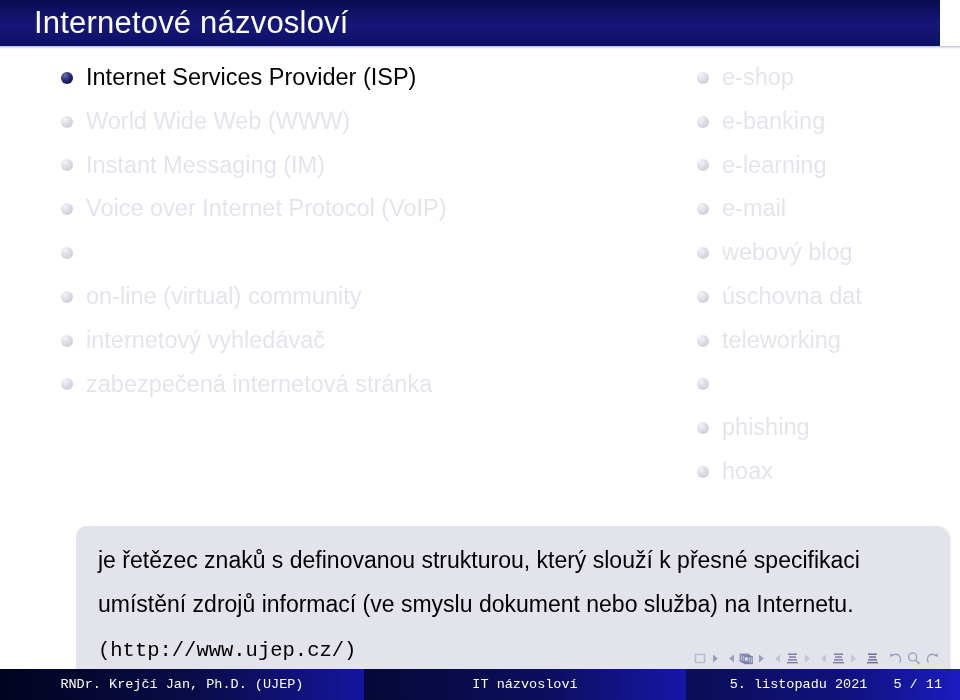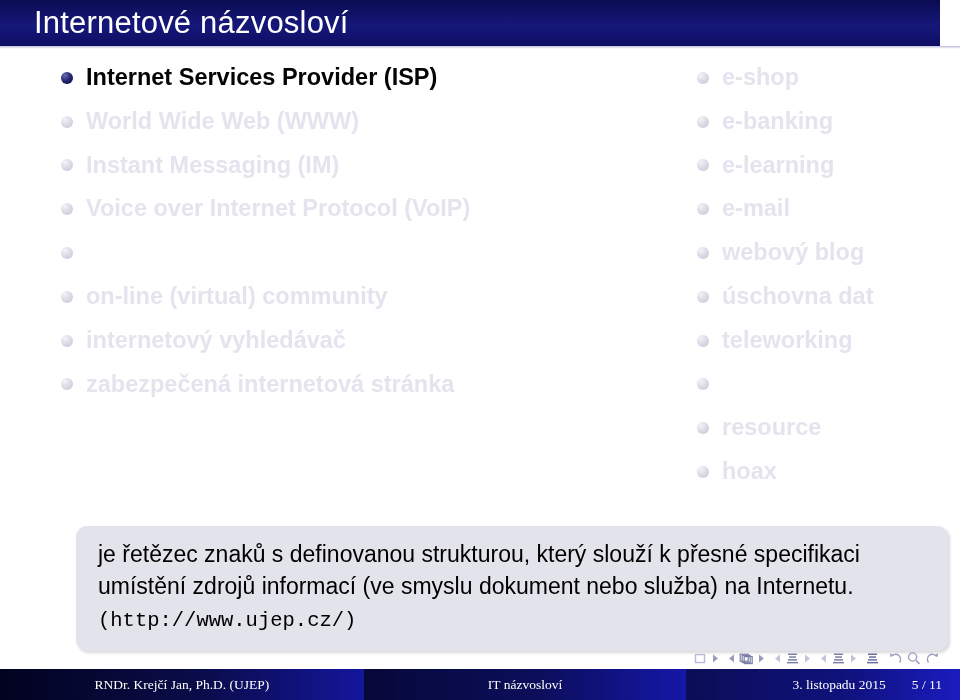--- a/index.html
+++ b/index.html
@@ -56,21 +56,20 @@
     background: linear-gradient(to bottom, #b9bcd8 0%, #e9eaf3 60%, #ffffff 100%);
   }
 
   
   #content {
     position: absolute;
     left: 0;
     top: 56px;
     width: 960px;
     height: 460px;
-    font-weight: bold;
   }
   .column {
     position: absolute;
     top: 0;
   }
   #left-column  { left: 52px;  width: 600px; }
   #right-column { left: 688px; width: 272px; }
 
   ul.bullet-list {
     list-style: none;
@@ -118,21 +117,21 @@
     top: 526px;
     width: 872px;
     box-sizing: border-box;
     padding: 12px 22px 14px 22px;
     background: #e3e3ec;
     border-radius: 11px;
     box-shadow: 2px 2px 3px rgba(80,80,100,0.22);
   }
   #definition-box .def-text {
     font-size: 23px;
-    line-height: 32px;
+    line-height: 44px;
     color: #000000;
     font-family: "Liberation Sans", sans-serif;
   }
   #definition-box .def-url {
     font-family: "Liberation Mono", "DejaVu Sans Mono", monospace;
     font-size: 20.5px;
     color: #000000;
   }
 
   
@@ -164,21 +163,21 @@
     width: 960px;
     height: 31px;
     display: flex;
   }
   #footer .foot-cell {
     height: 31px;
     display: flex;
     align-items: center;
     color: #ffffff;
     font-size: 13.5px;
-    font-family: Liberation Serif, serif;
+    font-family: Liberation Mono, monospace;
     box-sizing: border-box;
     overflow: hidden;
     white-space: nowrap;
   }
   #foot-author {
     width: 384px;
     background: linear-gradient(to right, #02031f 0%, #0a0c4a 55%, #14169c 100%);
     justify-content: center;
   }
   #foot-subject {
@@ -222,21 +221,21 @@
     <div class="column" id="right-column">
       <ul class="bullet-list" id="right-list">
           <li class="bullet-item state-dim"><span class="marker"></span><span class="label">e-shop</span></li>
           <li class="bullet-item state-dim"><span class="marker"></span><span class="label">e-banking</span></li>
           <li class="bullet-item state-dim"><span class="marker"></span><span class="label">e-learning</span></li>
           <li class="bullet-item state-dim"><span class="marker"></span><span class="label">e-mail</span></li>
           <li class="bullet-item state-dim"><span class="marker"></span><span class="label">webový blog</span></li>
           <li class="bullet-item state-dim"><span class="marker"></span><span class="label">úschovna dat</span></li>
           <li class="bullet-item state-dim"><span class="marker"></span><span class="label">teleworking</span></li>
           <li class="bullet-item state-dim"><span class="marker"></span></li>
-          <li class="bullet-item state-dim"><span class="marker"></span><span class="label">resource</span></li>
+          <li class="bullet-item state-dim"><span class="marker"></span><span class="label">phishing</span></li>
           <li class="bullet-item state-dim"><span class="marker"></span><span class="label">hoax</span></li>
         </ul>
     </div>
 
   </div>
 
   <div id="definition-box">
     <div class="def-text"><span>je řetězec znaků s definovanou strukturou, který slouží k přesné specifikaci umístění zdrojů informací (ve smyslu dokument nebo služba) na Internetu. </span><span class="def-url">(http://www.ujep.cz/)</span></div>
   </div>
 
@@ -348,18 +347,18 @@
         </svg>
       </span>
     </div>
 
   </div>
 
   <div id="footer">
     <div class="foot-cell" id="foot-author">RNDr. Krejčí Jan, Ph.D.  (UJEP)</div>
     <div class="foot-cell" id="foot-subject">IT názvosloví</div>
     <div class="foot-cell" id="foot-meta">
-      <span class="foot-date">3. listopadu 2015</span>
+      <span class="foot-date">5. listopadu 2021</span>
       <span class="foot-page">5 / 11</span>
     </div>
   </div>
 
 </div>
 
 </body></html>

